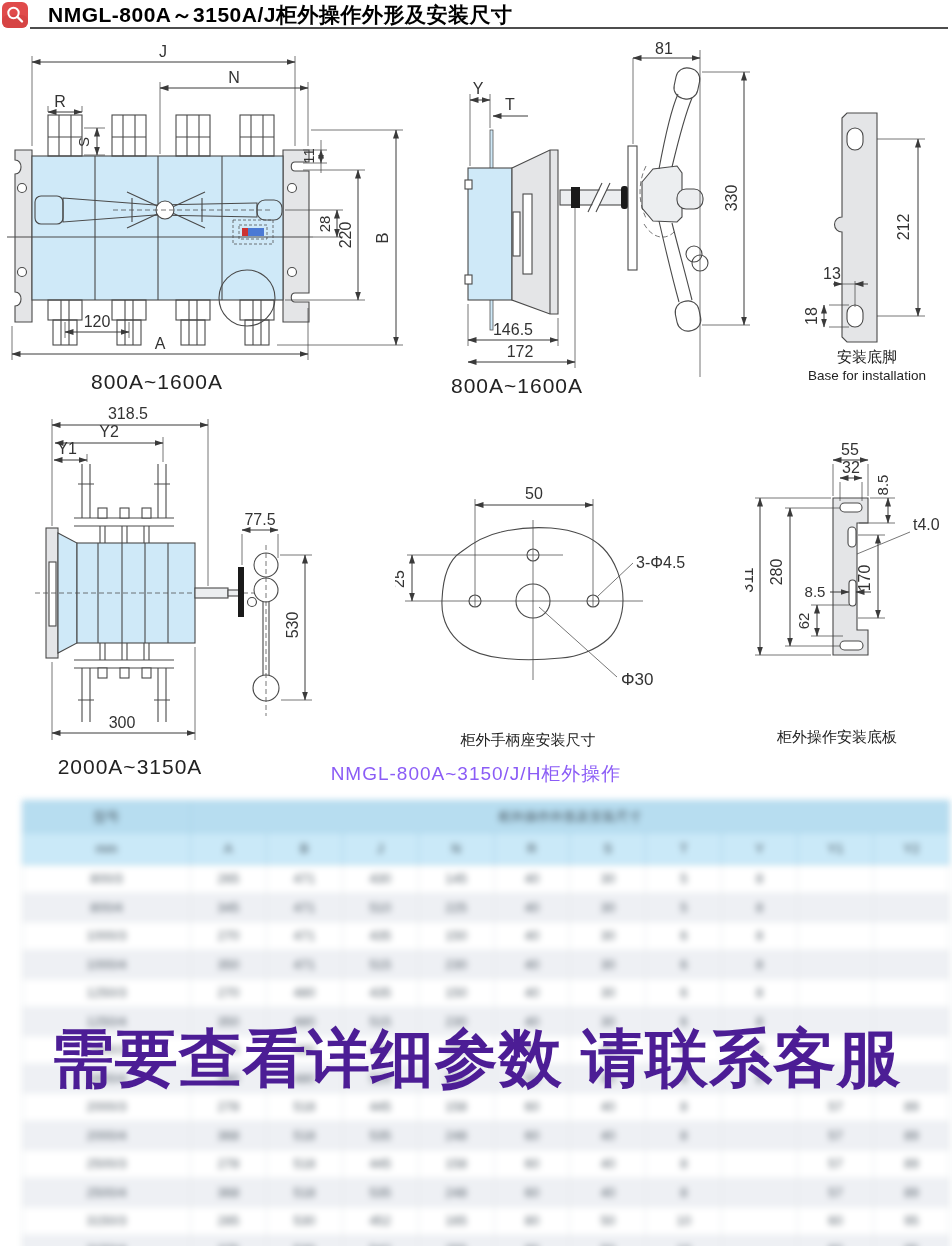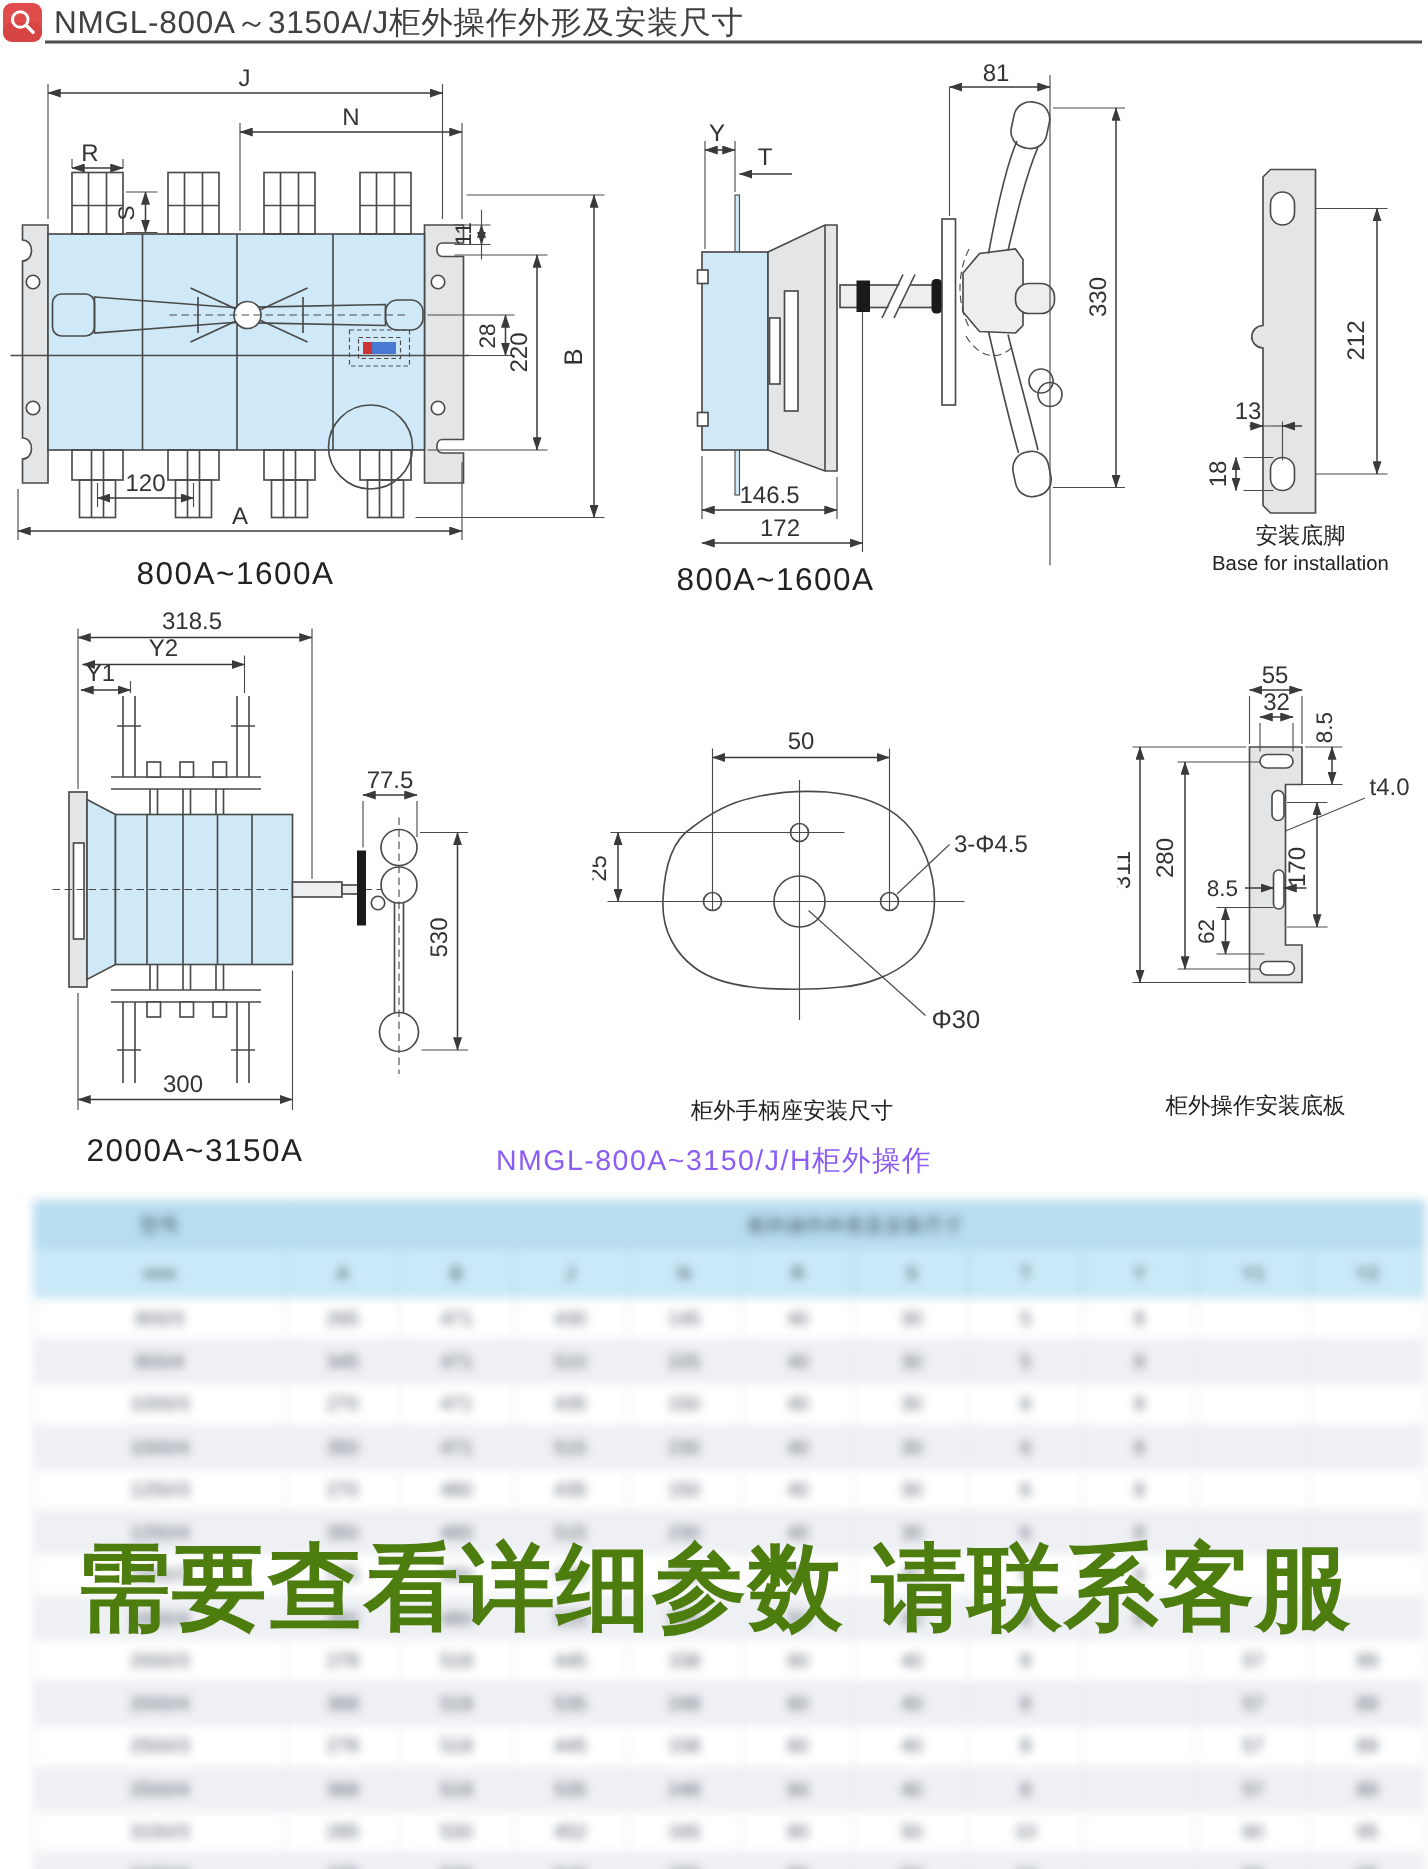--- a/index.html
+++ b/index.html
@@ -1,22 +1,22 @@
 <!DOCTYPE html>
 <html><head>
 <meta charset="utf-8">
 <style>
   html,body{margin:0;padding:0;}
   body{font-family:"Liberation Sans","DejaVu Sans",sans-serif;background:#fff;}
   .page{position:relative;width:952px;height:1246px;background:#fff;overflow:hidden;}
 
   
   .hdr-icon{position:absolute;left:2px;top:2px;width:26px;height:26px;}
-  .hdr-title{position:absolute;left:36px;top:1px;font-size:21px;letter-spacing:.5px;
-             color:#404040;font-weight:400;white-space:nowrap;}
+  .hdr-title{position:absolute;left:48px;top:1px;font-size:21px;letter-spacing:.5px;
+             color:#000000;font-weight:700;white-space:nowrap;}
   .hdr-rule{position:absolute;left:30px;top:27px;width:918px;height:2px;background:#4d4d4d;}
 
   
   .dwg{position:absolute;}
   svg text{font-family:"Liberation Sans","DejaVu Sans",sans-serif;font-size:15px;fill:#333;}
   svg .t16{font-size:16px}
   svg .t17{font-size:17px}
   svg .t21{font-size:21px;fill:#222;letter-spacing:1px}
   svg .cap{font-size:15px;fill:#222}
   svg .cap13{font-size:13.5px;fill:#222}
@@ -43,21 +43,21 @@
   table.spec th,table.spec td{padding:0;text-align:center;overflow:hidden;white-space:nowrap;}
   table.spec thead th{height:31px;font-weight:400;border:1px solid #a9d3e8;}
   .h1{background:#b7ddf0;color:#3f4c55;}
   .h2{background:#cae9f8;color:#3f4c55;}
   table.spec td{height:27.5px;border:1px solid #e3e7eb;}
   table.spec tbody tr:nth-child(even){background:#eef0f4;}
   table.spec tbody tr:nth-child(odd){background:#ffffff;}
   col.c-model{width:168px;}
 
   .watermark{position:absolute;left:0;top:1016px;width:100%;text-align:center;
-             font-size:63px;font-weight:600;color:#4d7c0f;letter-spacing:1px;white-space:nowrap;}
+             font-size:63px;font-weight:600;color:#4c1d95;letter-spacing:1px;white-space:nowrap;}
 </style>
 </head>
 <body>
 
 <div class="page">
 
   <svg width="0" height="0" style="position:absolute" aria-hidden="true">
     <defs>
       <marker id="ae" markerWidth="9" markerHeight="6" refX="8.5" refY="3" orient="auto" markerUnits="userSpaceOnUse">
           <path d="M0,0L9,3L0,6Z" fill="#3a3a3a"></path>

